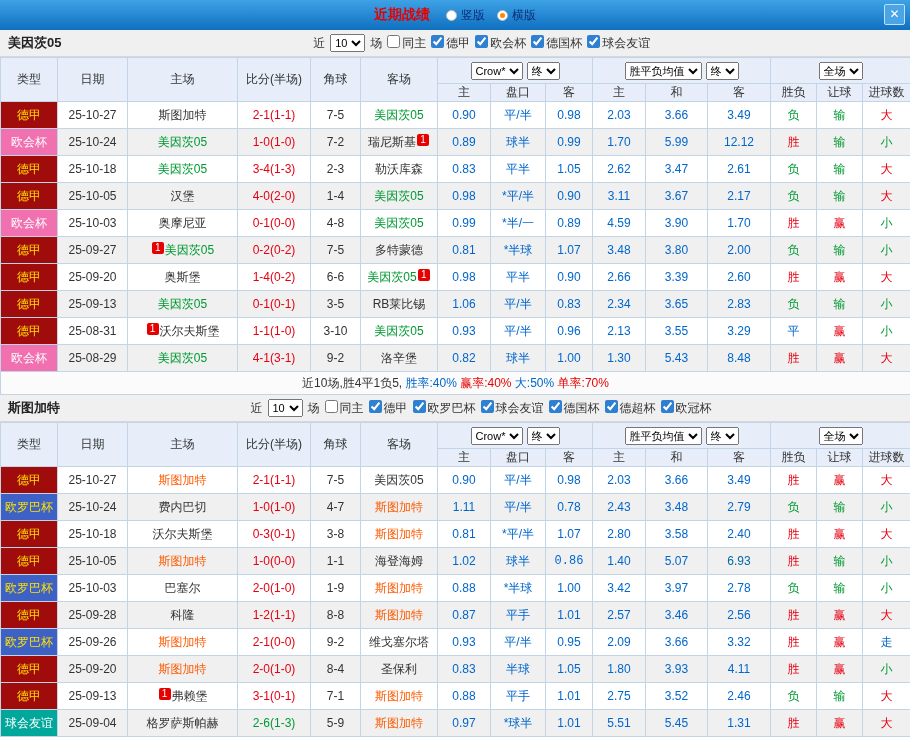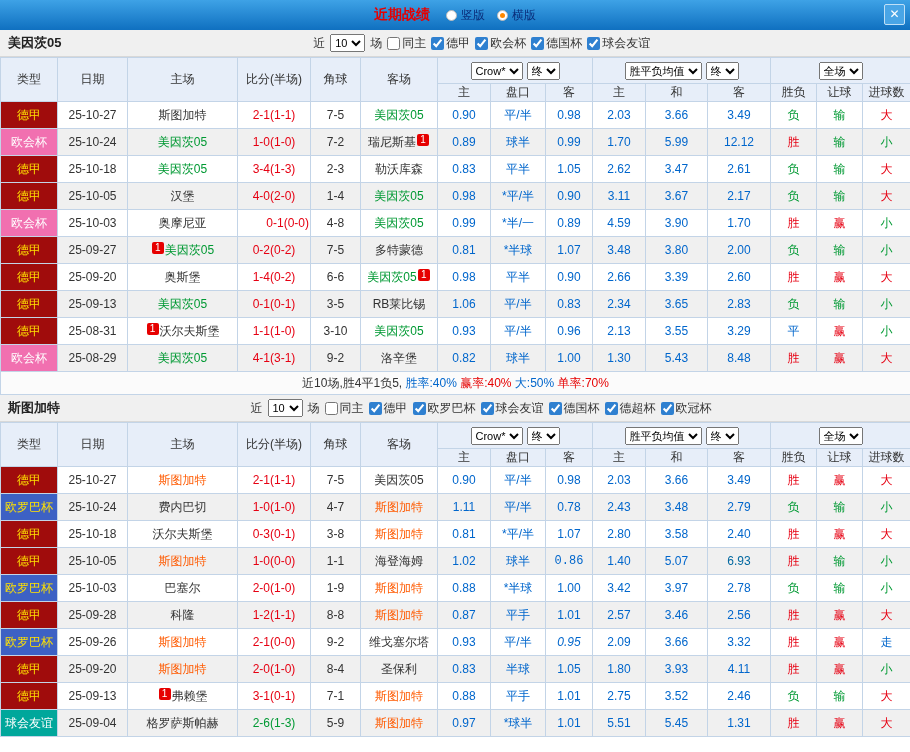--- a/index.html
+++ b/index.html
@@ -25,21 +25,21 @@
   }
   
   .sec-bar {
     height:27px; background:#f0f0f0; border-bottom:1px solid #d8d8d8;
     display:flex; align-items:center; padding:0 8px;
   }
   .sec-title { font-weight:bold; font-size:13px; color:#222; }
   .filters { display:flex; align-items:center; gap:5px; margin:0 auto; }
   .ftext { font-size:12px; color:#333; }
   .fsel, .hsel { font-size:11px; height:18px; }
-  .fcheck { display:flex; align-items:center; gap:2px; font-size:12px; color:#333; cursor:pointer; }
+  .fcheck { display:flex; align-items:flex-start; gap:2px; font-size:12px; color:#333; cursor:pointer; }
   input[type=checkbox] { width:13px; height:13px; accent-color:#2f80d0; margin:0; }
   
   table.grid { border-collapse:collapse; table-layout:fixed; width:910px; }
   .grid th, .grid td { border:1px solid #c3d4e7; text-align:center; overflow:hidden; white-space:nowrap; padding:0 1px; }
   .grid thead th { background:#e7eef9; font-weight:normal; font-size:12px; color:#333; }
   .grid thead tr:first-child th { height:26px; }
   .grid thead th.sub { height:17px; }
   .hgroup .hsel { margin:0 2px; }
   .grid tbody td { height:27px; font-size:12px; background:#fff; }
   .grid tbody tr.alt td { background:#f0f0f0; }
@@ -208,21 +208,21 @@
             <td class="odds" style="color: rgb(0, 102, 204);">3.67</td>
             <td class="odds" style="color: rgb(0, 102, 204);">2.17</td>
             <td class="res" style="color: rgb(0, 153, 51);">负</td>
             <td class="res" style="color: rgb(0, 153, 51);">输</td>
             <td class="res" style="color: rgb(230, 0, 18);">大</td>
           </tr>
           <tr>
             <td class="type" style="background: rgb(241, 112, 176); color: rgb(255, 255, 255);">欧会杯</td>
             <td>25-10-03</td>
             <td class="team"><span style="color: rgb(51, 51, 51);">奥摩尼亚</span></td>
-            <td style="color: rgb(230, 0, 18); text-align: right;">0-1(0-0)</td>
+            <td style="color: rgb(230, 0, 18);">0-1(0-0)</td>
             <td>4-8</td>
             <td class="team"><span style="color: rgb(0, 153, 51);">美因茨05</span></td>
             <td class="odds" style="color: rgb(0, 102, 204);">0.99</td>
             <td class="odds" style="color: rgb(0, 102, 204);">*半/一</td>
             <td class="odds" style="color: rgb(0, 102, 204);">0.89</td>
             <td class="odds" style="color: rgb(0, 102, 204);">4.59</td>
             <td class="odds" style="color: rgb(0, 102, 204);">3.90</td>
             <td class="odds" style="color: rgb(0, 102, 204);">1.70</td>
             <td class="res" style="color: rgb(230, 0, 18);">胜</td>
             <td class="res" style="color: rgb(230, 0, 18);">赢</td>
@@ -503,21 +503,21 @@
           </tr>
           <tr>
             <td class="type" style="background: rgb(61, 97, 196); color: rgb(255, 225, 0);">欧罗巴杯</td>
             <td>25-09-26</td>
             <td class="team"><span style="color: rgb(255, 90, 0);">斯图加特</span></td>
             <td style="color: rgb(230, 0, 18);">2-1(0-0)</td>
             <td>9-2</td>
             <td class="team"><span style="color: rgb(51, 51, 51);">维戈塞尔塔</span></td>
             <td class="odds" style="color: rgb(0, 102, 204);">0.93</td>
             <td class="odds" style="color: rgb(0, 102, 204);">平/半</td>
-            <td class="odds" style="color: rgb(0, 102, 204); font-style: italic;">0.95</td>
+            <td class="odds" style="color: rgb(0, 102, 204);">0.95</td>
             <td class="odds" style="color: rgb(0, 102, 204);">2.09</td>
             <td class="odds" style="color: rgb(0, 102, 204);">3.66</td>
             <td class="odds" style="color: rgb(0, 102, 204);">3.32</td>
             <td class="res" style="color: rgb(230, 0, 18);">胜</td>
             <td class="res" style="color: rgb(230, 0, 18);">赢</td>
             <td class="res" style="color: rgb(0, 102, 204);">走</td>
           </tr>
           <tr class="alt">
             <td class="type" style="background: rgb(160, 12, 12); color: rgb(255, 225, 0);">德甲</td>
             <td>25-09-20</td>

